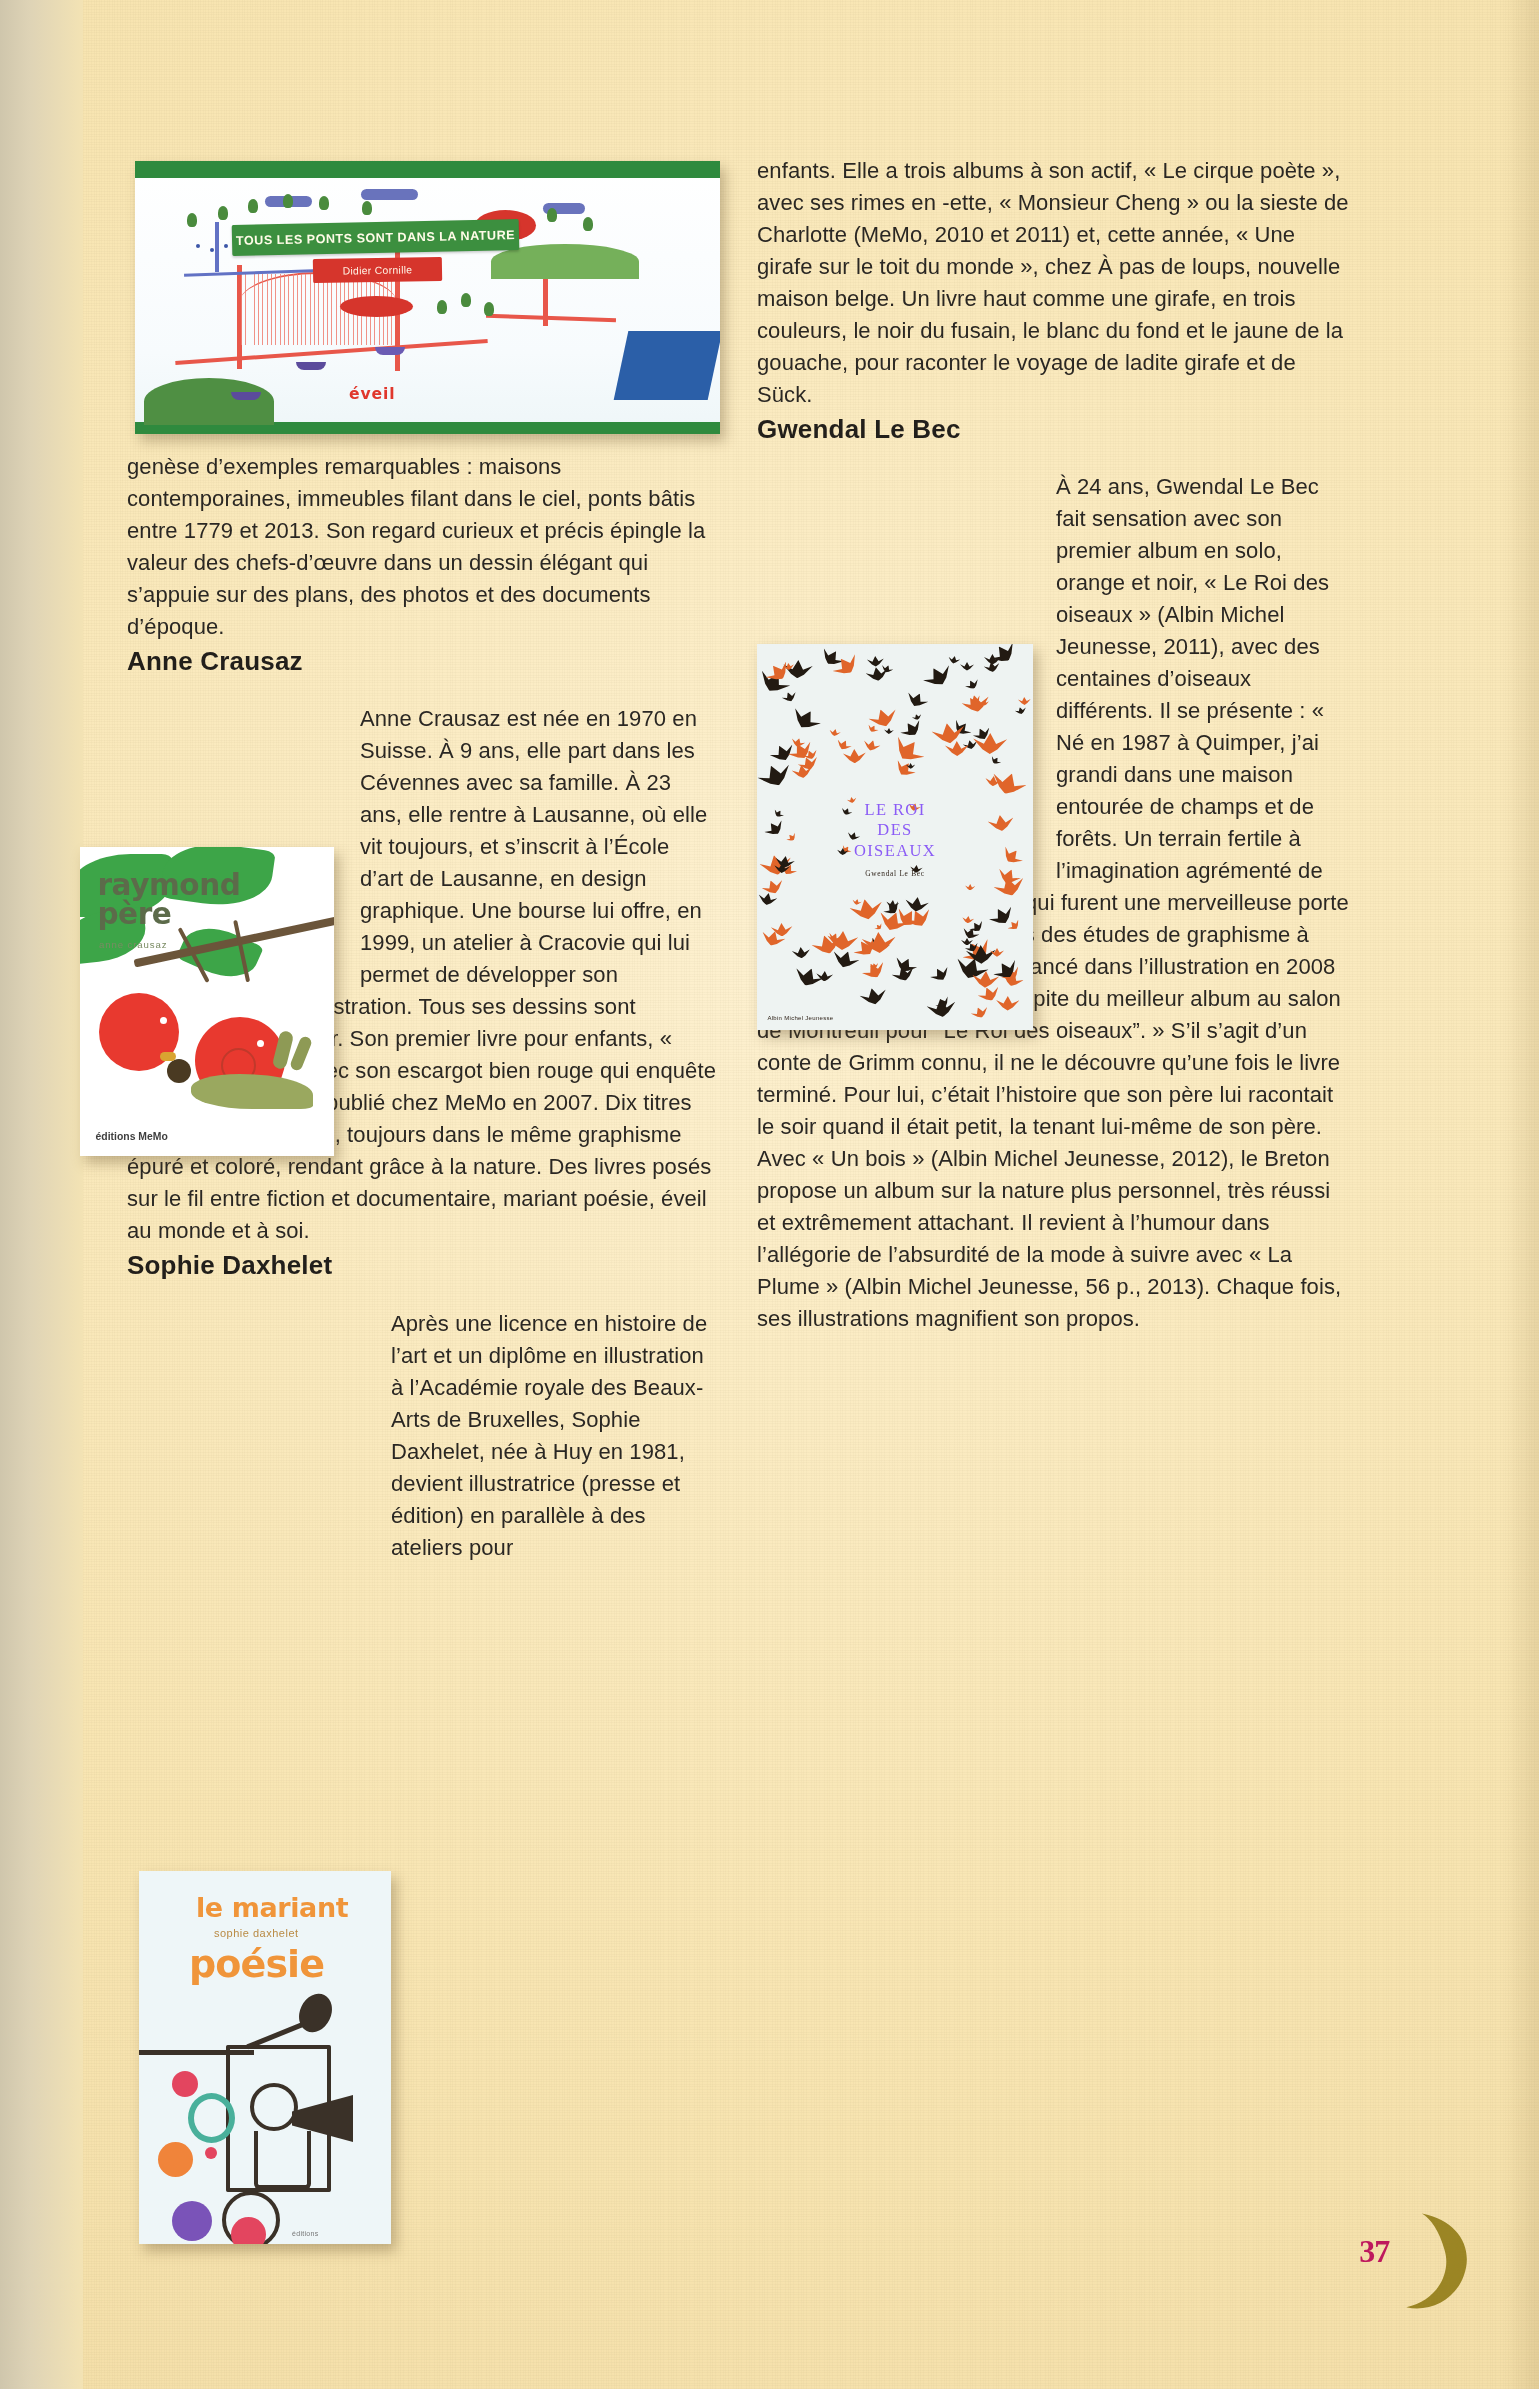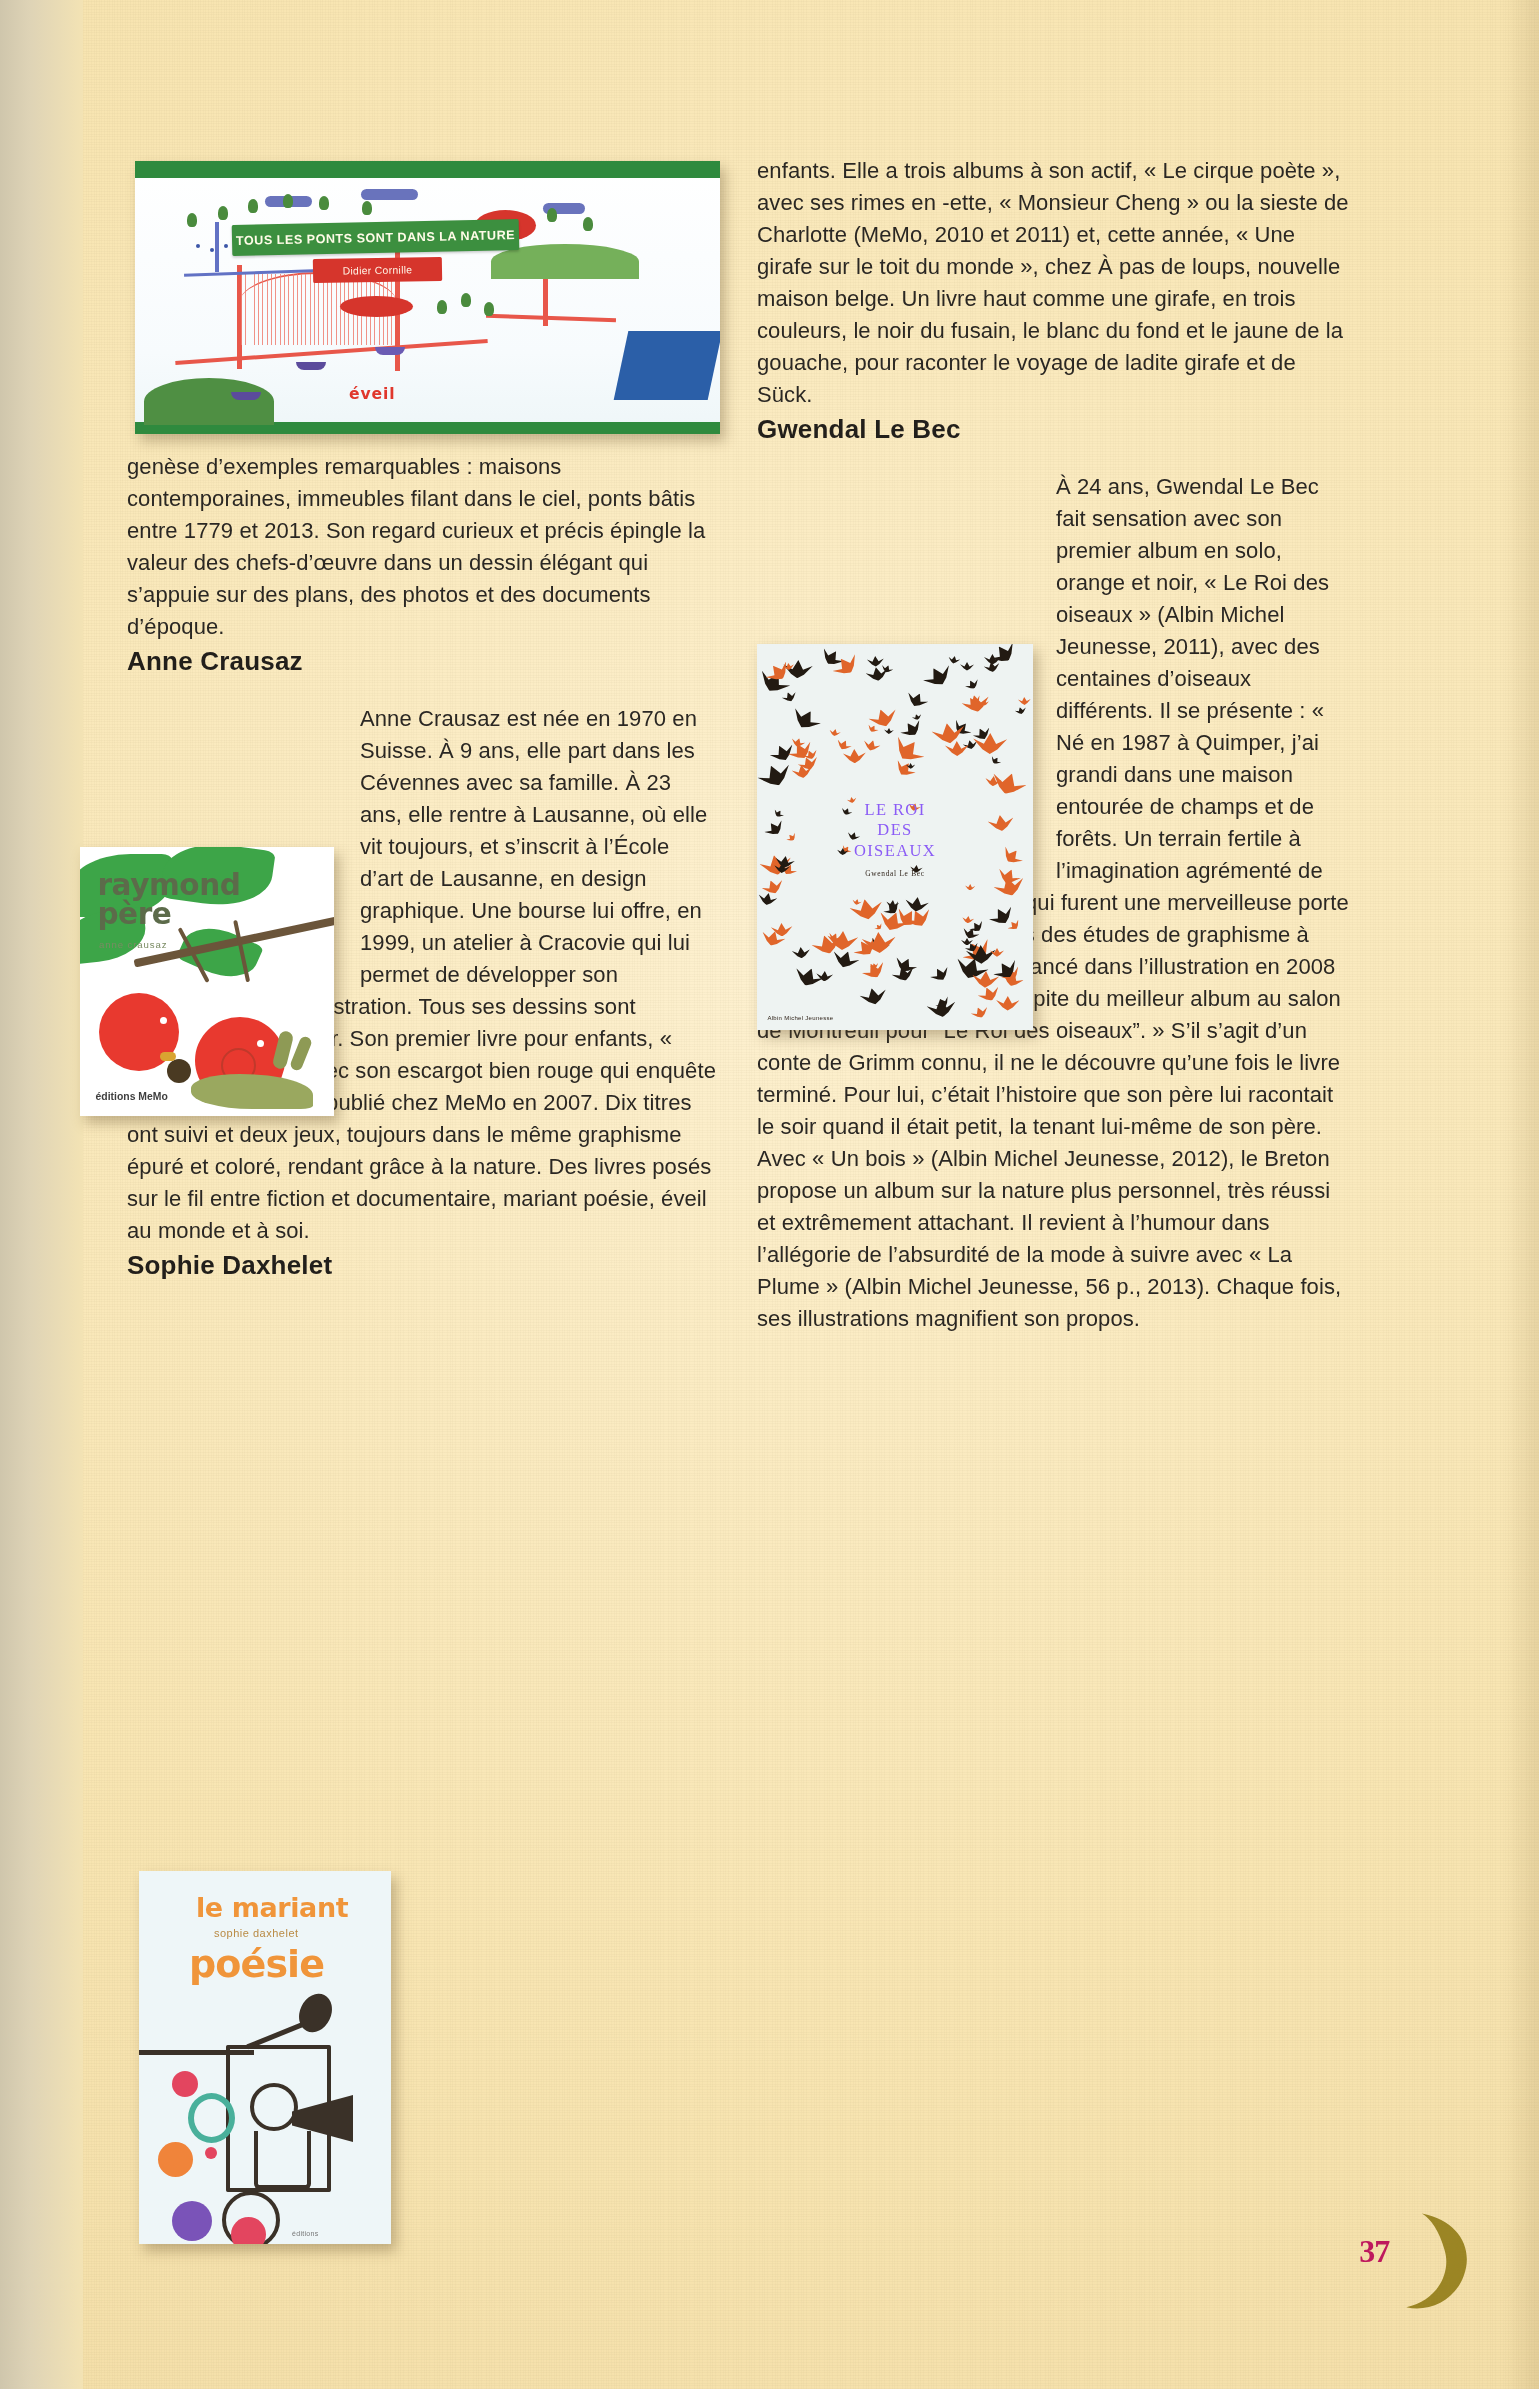--- a/index.html
+++ b/index.html
@@ -90,21 +90,21 @@
   .hill{ position:absolute; border-radius:50% 50% 0 0; background:#4f8f43; }
   .tree{ position:absolute; width:10.4px; height:14px; border-radius:50% 50% 40% 40%; background:#4a8b3d; }
   .cloud{ position:absolute; height:11.3px; border-radius:7.8px; background:#4f5bb0; opacity:.85; }
   .water-dot{ position:absolute; width:4.3px; height:4.3px; border-radius:50%; background:#3d57a8; }
   .boat{ position:absolute; width:29.5px; height:7.8px; border-radius:0 0 10.4px 10.4px; background:#5b4b9c; }
   .blue-block{ position:absolute; background:#2b5fa8; }
   .redcircle{ position:absolute; border-radius:50%; background:#d6352c; }
 
   
   .cover-raymond{
-    position:absolute; left:80px; top:847px; width:254px; height:269px;
+    position:absolute; left:80px; top:847px; width:254px; height:309px;
     background:#ffffff;
     box-shadow:5.2px 7px 12px rgba(90,70,35,.34);
     z-index:4; overflow:hidden;
   }
   .ray-leaf{ position:absolute; background:#3da548; border-radius:60% 10% 60% 10%; }
   .ray-branch{ position:absolute; background:#6b553a; border-radius:2.6px; }
   .ray-cherry{ position:absolute; border-radius:50%; background:#e8392f; }
   .ray-dot{ position:absolute; width:7px; height:7px; border-radius:50%; background:#fff; }
   .ray-title{
     position:absolute; left:17.4px; top:24px;
@@ -426,20 +426,21 @@
     <h2 class="section-title gap-top">Anne Crausaz</h2>
     <p style="text-indent:0;">
       <span style="float:left;width:233px;height:276px;"></span>
       <span>Anne Crausaz est née en 1970 en Suisse. À 9 ans, elle part dans les Cévennes avec sa famille. À 23 ans, elle rentre à Lausanne, où elle vit toujours, et s’inscrit à l’École d’art de Lausanne, en design graphique. Une bourse lui offre, en 1999, un atelier à Cracovie qui lui permet de développer son expérience dans l’illustration. Tous ses dessins sont réalisés à l’ordinateur. Son premier livre pour enfants, « Raymond rêve », avec son escargot bien rouge qui enquête sur son identité, est publié chez MeMo en 2007. Dix titres ont suivi et deux jeux, toujours dans le même graphisme épuré et coloré, rendant grâce à la nature. Des livres posés sur le fil entre fiction et documentaire, mariant poésie, éveil au monde et à soi.</span>
     </p>
 
     <h2 class="section-title gap-top">Sophie Daxhelet</h2>
     <p>
       <span style="float:left;width:0;height:28px;"></span>
       <span style="float:left;width:264px;height:347px;margin-top:28px;"></span>
+      <span>Après une licence en histoire de l’art et un diplôme en illustration à l’Académie royale des Beaux-Arts de Bruxelles, Sophie Daxhelet, née à Huy en 1981, devient illustratrice (presse et édition) en parallèle à des ateliers pour</span>
     </p>
   </div>
 
   <div class="col col-right">
     <p>enfants. Elle a trois albums à son actif, « Le cirque poète », avec ses rimes en -ette, « Monsieur Cheng » ou la sieste de Charlotte (MeMo, 2010 et 2011) et, cette année, « Une girafe sur le toit du monde », chez À pas de loups, nouvelle maison belge. Un livre haut comme une girafe, en trois couleurs, le noir du fusain, le blanc du fond et le jaune de la gouache, pour raconter le voyage de ladite girafe et de Sück.</p>
 
     <h2 class="section-title gap-top">Gwendal Le Bec</h2>
     <p>
       <span style="float:left;width:299px;height:392px;"></span>
       <span>À 24 ans, Gwendal Le Bec fait sensation avec son premier album en solo, orange et noir, « Le Roi des oiseaux » (Albin Michel Jeunesse, 2011), avec des centaines d’oiseaux différents. Il se présente : « Né en 1987 à Quimper, j’ai grandi dans une maison entourée de champs et de forêts. Un terrain fertile à l’imagination agrémenté de piles de bandes dessinées qui furent une merveilleuse porte ouverte sur le monde. Après des études de graphisme à l’école Duperré, je me suis lancé dans l’illustration en 2008 et ai remporté en 2011 la pépite du meilleur album au salon de Montreuil pour “Le Roi des oiseaux”. » S’il s’agit d’un conte de Grimm connu, il ne le découvre qu’une fois le livre terminé. Pour lui, c’était l’histoire que son père lui racontait le soir quand il était petit, la tenant lui-même de son père. Avec « Un bois » (Albin Michel Jeunesse, 2012), le Breton propose un album sur la nature plus personnel, très réussi et extrêmement attachant. Il revient à l’humour dans l’allégorie de l’absurdité de la mode à suivre avec « La Plume » (Albin Michel Jeunesse, 56 p., 2013). Chaque fois, ses illustrations magnifient son propos.</span>

